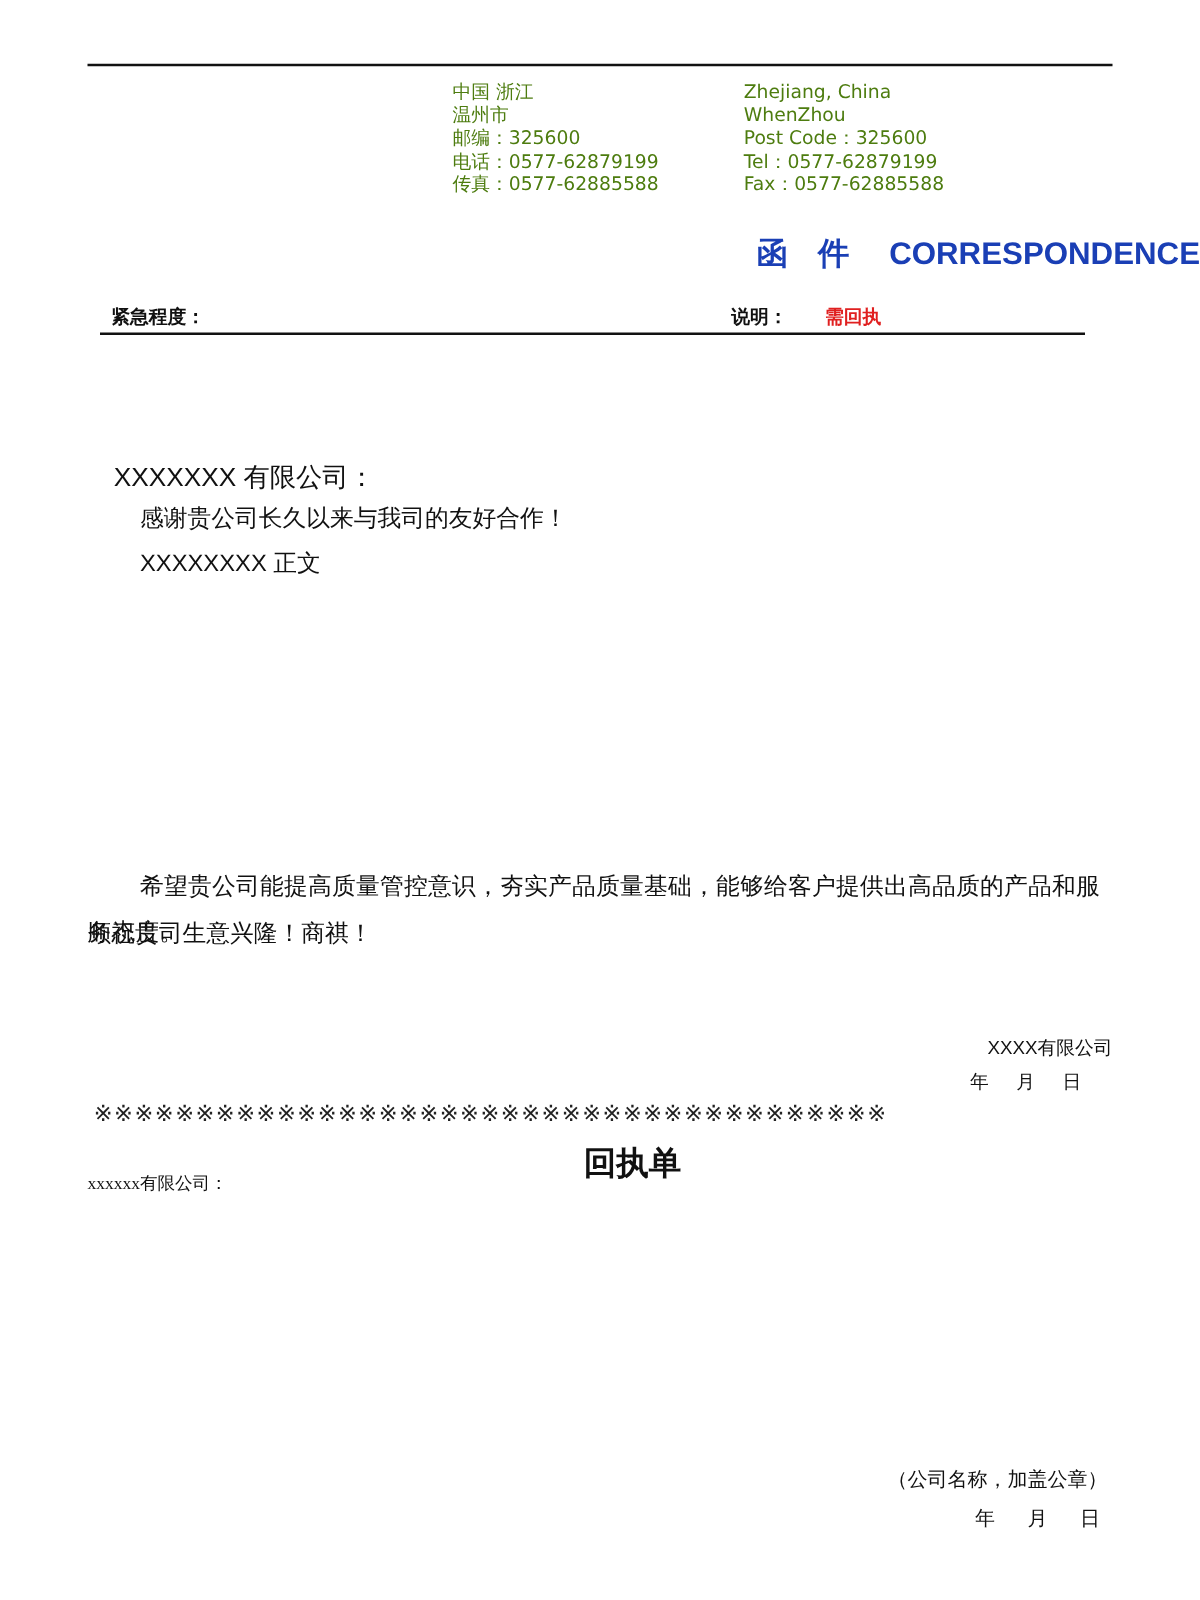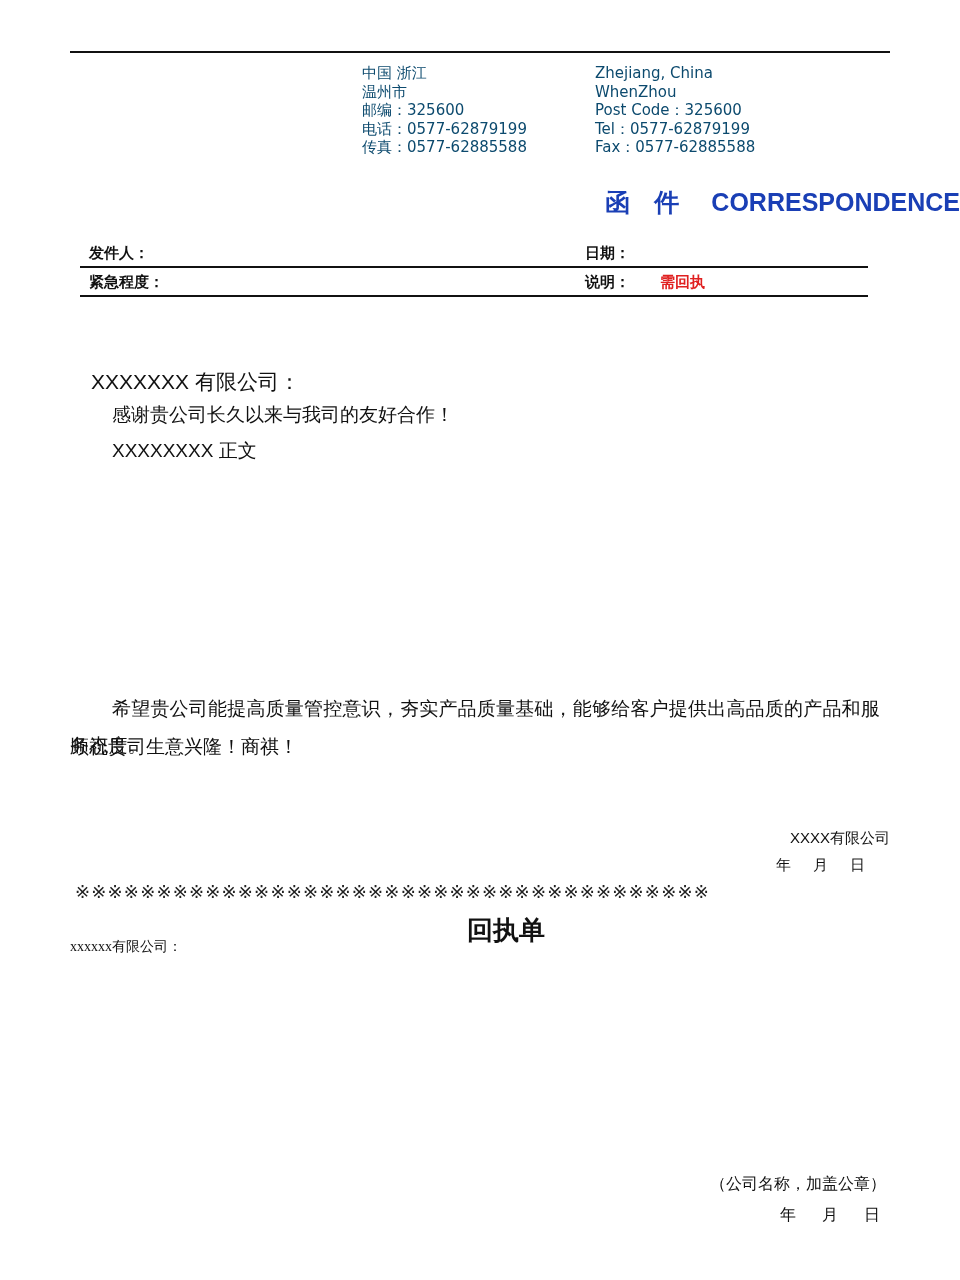--- a/index.html
+++ b/index.html
@@ -2,21 +2,21 @@
 <html><head>
 <meta charset="utf-8">
 <style>
   * { margin: 0; padding: 0; box-sizing: border-box; }
   html, body { width: 960px; height: 1280px; background: #ffffff; overflow: hidden; }
   body { position: relative; font-family: "DejaVu Sans", "Liberation Sans", sans-serif; color: #111; }
   .abs { position: absolute; }
 
   .top-rule { left: 70px; top: 51px; width: 820px; height: 2px; background: #111; }
 
-  .addr { top: 64px; font-size: 15px; line-height: 18.6px; color: #0c4a6e; white-space: nowrap; }
+  .addr { top: 64px; font-size: 15px; line-height: 18.6px; color: #4d7c0f; white-space: nowrap; }
   .addr-cn { left: 362px; }
   .addr-en { left: 595px; }
 
   .title { top: 186px; left: 0; width: 960px; text-align: right; color: #1a3fb5; font-weight: bold; font-size: 25px; letter-spacing: 0px; white-space: nowrap; }
   .title .cn { letter-spacing: 24px; margin-right: 8px; }
   .title .en { font-family: "Liberation Sans", sans-serif; font-size: 25px; }
 
   .info-table { left: 80px; top: 238px; width: 788px; }
   .info-row { position: relative; height: 29.5px; border-bottom: 2.5px solid #111; }
   .info-row .lbl { position: absolute; left: 9px; bottom: 3px; font-size: 15px; font-weight: bold; white-space: nowrap; }
@@ -67,25 +67,20 @@
   <div>Tel：0577-62879199</div>
   <div>Fax：0577-62885588</div>
 </div>
 
 <div class="abs title">
   <span class="cn">函件</span><span class="en">CORRESPONDENCE</span>
 </div>
 
 <div class="abs info-table">
   <div class="info-row">
-    <span class="lbl">发件人：</span>
-    <span class="lbl2">日期：</span>
-    <span class="val2"></span>
-  </div>
-  <div class="info-row">
     <span class="lbl">紧急程度：</span>
     <span class="lbl2">说明：</span>
     <span class="val2 red">需回执</span>
   </div>
 </div>
 
 <div class="abs salutation">XXXXXXX 有限公司：</div>
 <div class="abs thanks">感谢贵公司长久以来与我司的友好合作！</div>
 <div class="abs body-text">XXXXXXXX 正文</div>
 

